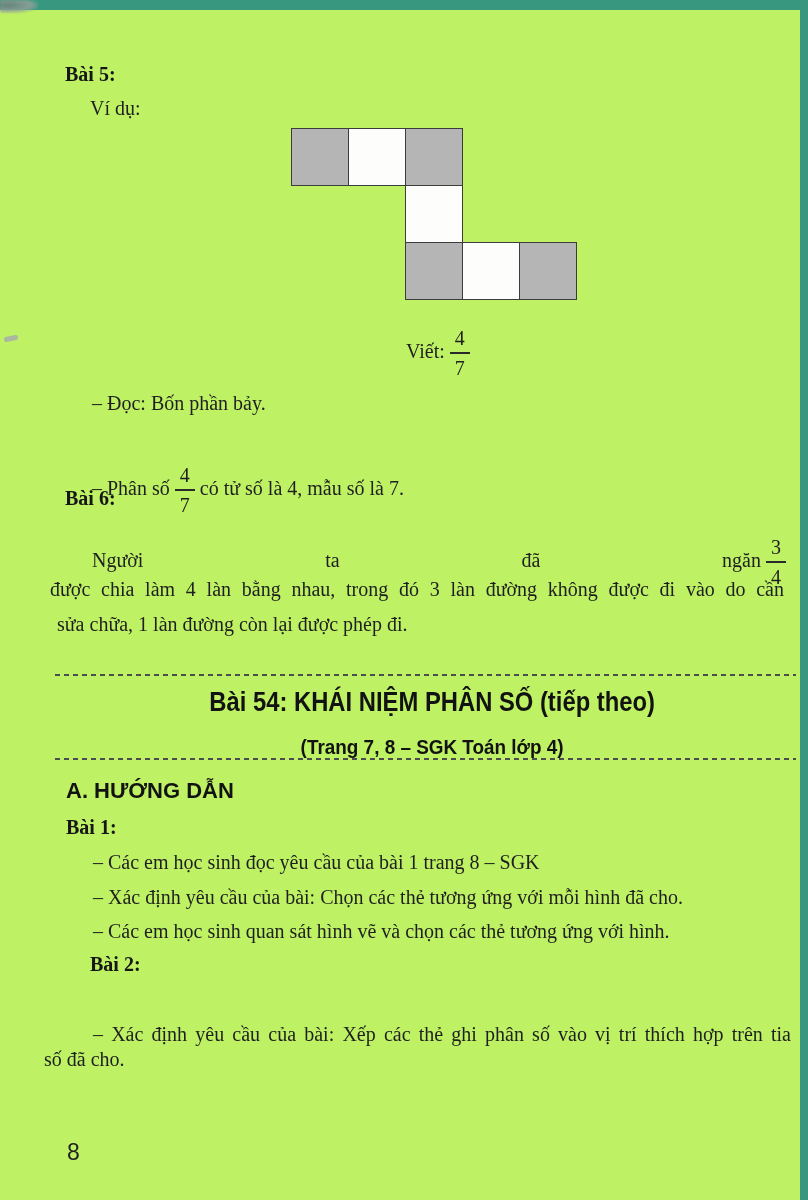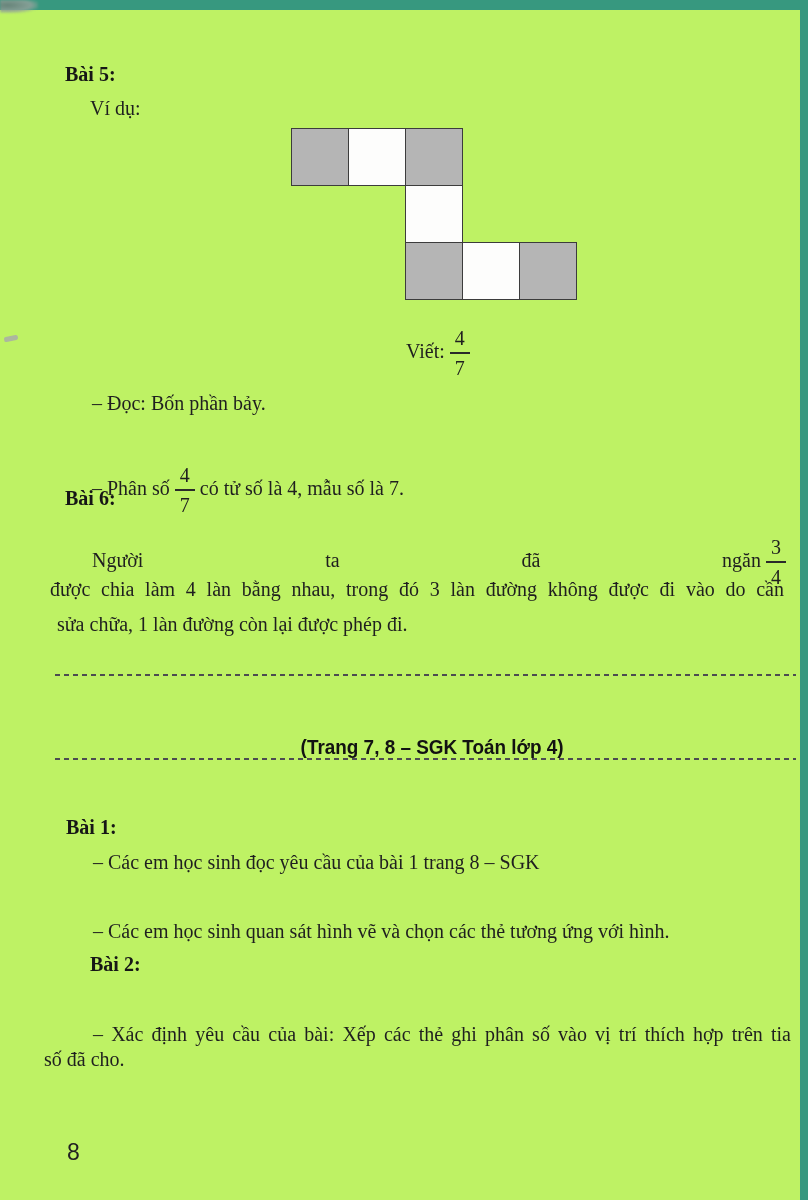--- a/index.html
+++ b/index.html
@@ -89,29 +89,34 @@
     <span>Người ta đã ngăn</span><span class="frac">
         <span class="fn">3</span>
         <span class="fd">4</span>
       </span>
   </div>
   <div class="abs body-text just" style="left:50px;top:577px;width:734px;">được chia làm 4 làn bằng nhau, trong đó 3 làn đường không được đi vào do cần</div>
   <div class="abs body-text" style="left:57px;top:612px;">sửa chữa, 1 làn đường còn lại được phép đi.</div>
 
   <div class="abs dashes" style="left:55px;top:674px;width:741px;"></div>
 
+  <div class="abs sans-bold center-block" style="top:684px;font-size:28px;">
+    <span class="scalex85">Bài 54: KHÁI NIỆM PHÂN SỐ (tiếp theo)</span>
+  </div>
   <div class="abs sans-bold center-block" style="top:734px;font-size:21px;">
     <span class="scalex90">(Trang 7, 8 – SGK Toán lớp 4)</span>
   </div>
 
   <div class="abs dashes" style="left:55px;top:758px;width:741px;"></div>
 
+  <div class="abs sans-bold" style="left:66px;top:777px;font-size:22px;">A. HƯỚNG DẪN</div>
 
   <div class="abs serif-bold" style="left:66px;top:815px;">Bài 1:</div>
   <div class="abs body-text" style="left:93px;top:850px;">– Các em học sinh đọc yêu cầu của bài 1 trang 8 – SGK</div>
+  <div class="abs body-text" style="left:93px;top:885px;">– Xác định yêu cầu của bài: Chọn các thẻ tương ứng với mỗi hình đã cho.</div>
   <div class="abs body-text" style="left:93px;top:919px;">– Các em học sinh quan sát hình vẽ và chọn các thẻ tương ứng với hình.</div>
 
   <div class="abs serif-bold" style="left:66px;top:952px;margin-left:24px;">Bài 2:</div>
   <div class="abs body-text just" style="left:93px;top:1022px;width:698px;">– Xác định yêu cầu của bài: Xếp các thẻ ghi phân số vào vị trí thích hợp trên tia</div>
   <div class="abs body-text" style="left:44px;top:1047px;">số đã cho.</div>
 
   <div class="abs" style="left:67px;top:1138px;font-family:'Liberation Sans','DejaVu Sans',sans-serif;font-size:23px;color:#222;">8</div>
 
 </div>
 

